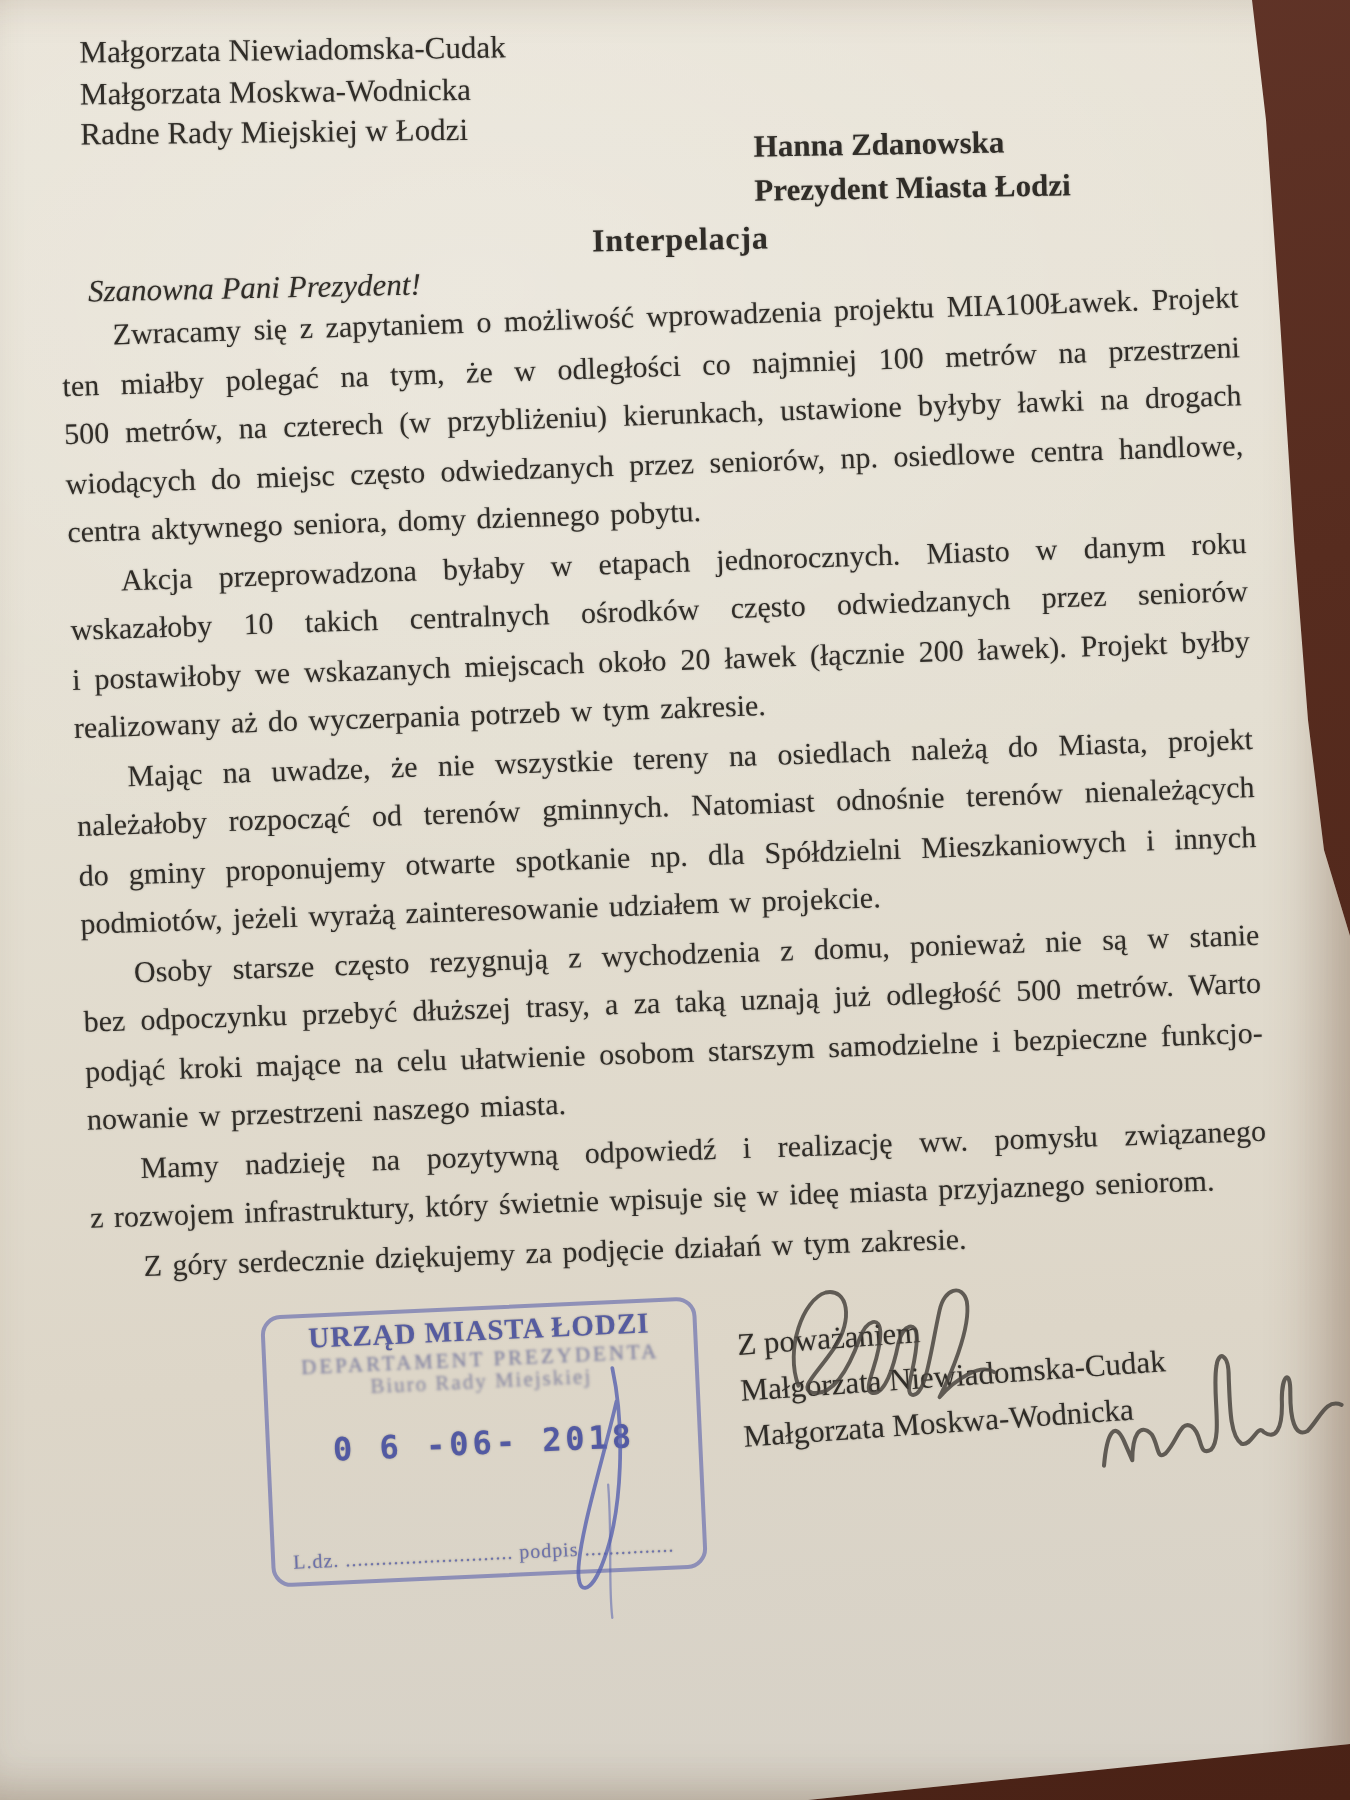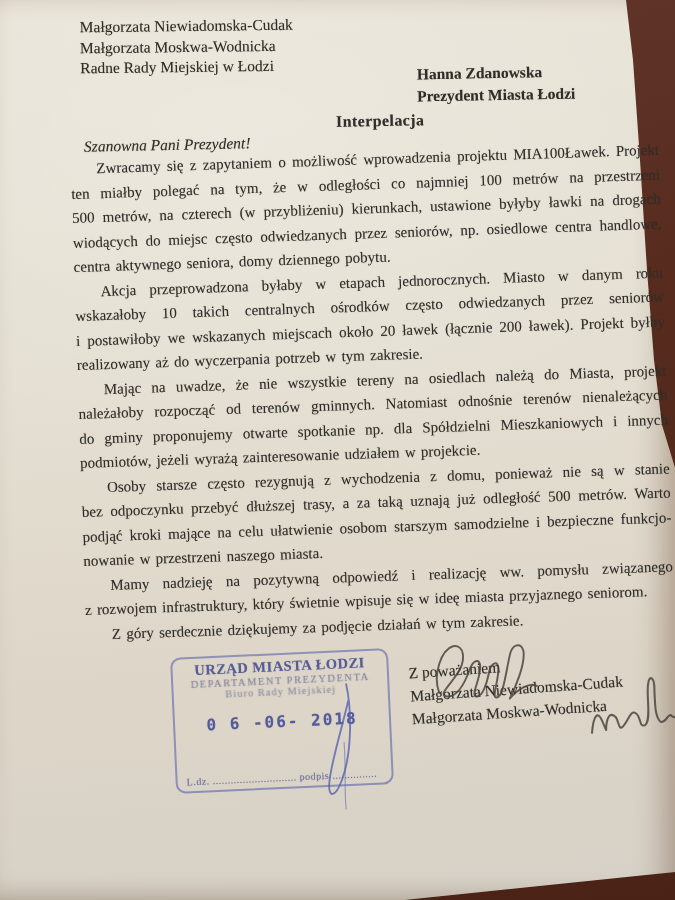--- a/index.html
+++ b/index.html
@@ -10,21 +10,21 @@
   }
   .paper{
     position:absolute;inset:0;
     clip-path:polygon(0 0,626px 0,633px 60px,640px 160px,647px 270px,654px 360px,662px 425px,675px 468px,675px 872px,404px 900px,0 900px);
     background:
       radial-gradient(120% 55% at 35% 16%,rgba(255,255,255,.20),rgba(255,255,255,0) 62%),
       linear-gradient(176deg,#e9e4d8 0%,#e4dfd2 42%,#ddd6c8 74%,#d6d1c7 100%);
     box-shadow:inset -22px 0 28px -8px rgba(96,62,40,.32), inset 0 -16px 22px -10px rgba(110,85,60,.22);
   }
   .sheet{position:absolute;inset:0;color:#302d28;}
-  .soft{text-shadow:0 0 1px rgba(48,45,40,.35);margin-left:40px;}
+  .soft{text-shadow:0 0 1px rgba(48,45,40,.35);}
 
   .hdr-left{position:absolute;left:40px;top:16px;font-size:15.5px;line-height:20.5px;transform:rotate(-.7deg);}
   .addressee{position:absolute;left:377px;top:62px;font-weight:bold;font-size:15.5px;line-height:21.5px;transform:rotate(-1deg);}
   .title{position:absolute;left:296px;top:112px;font-weight:bold;font-size:16px;letter-spacing:.4px;transform:rotate(-1deg);}
   .salutation{position:absolute;left:44px;top:136px;font-style:italic;font-size:15.5px;transform:rotate(-1.2deg);}
 
   .body{position:absolute;left:38px;top:157px;width:589px;font-size:15px;line-height:24.5px;
         transform:rotate(-1.9deg);transform-origin:0 240px;word-spacing:1.5px;}
   .line{text-align:justify;text-align-last:justify;}
   .line.first{text-indent:26px;}

